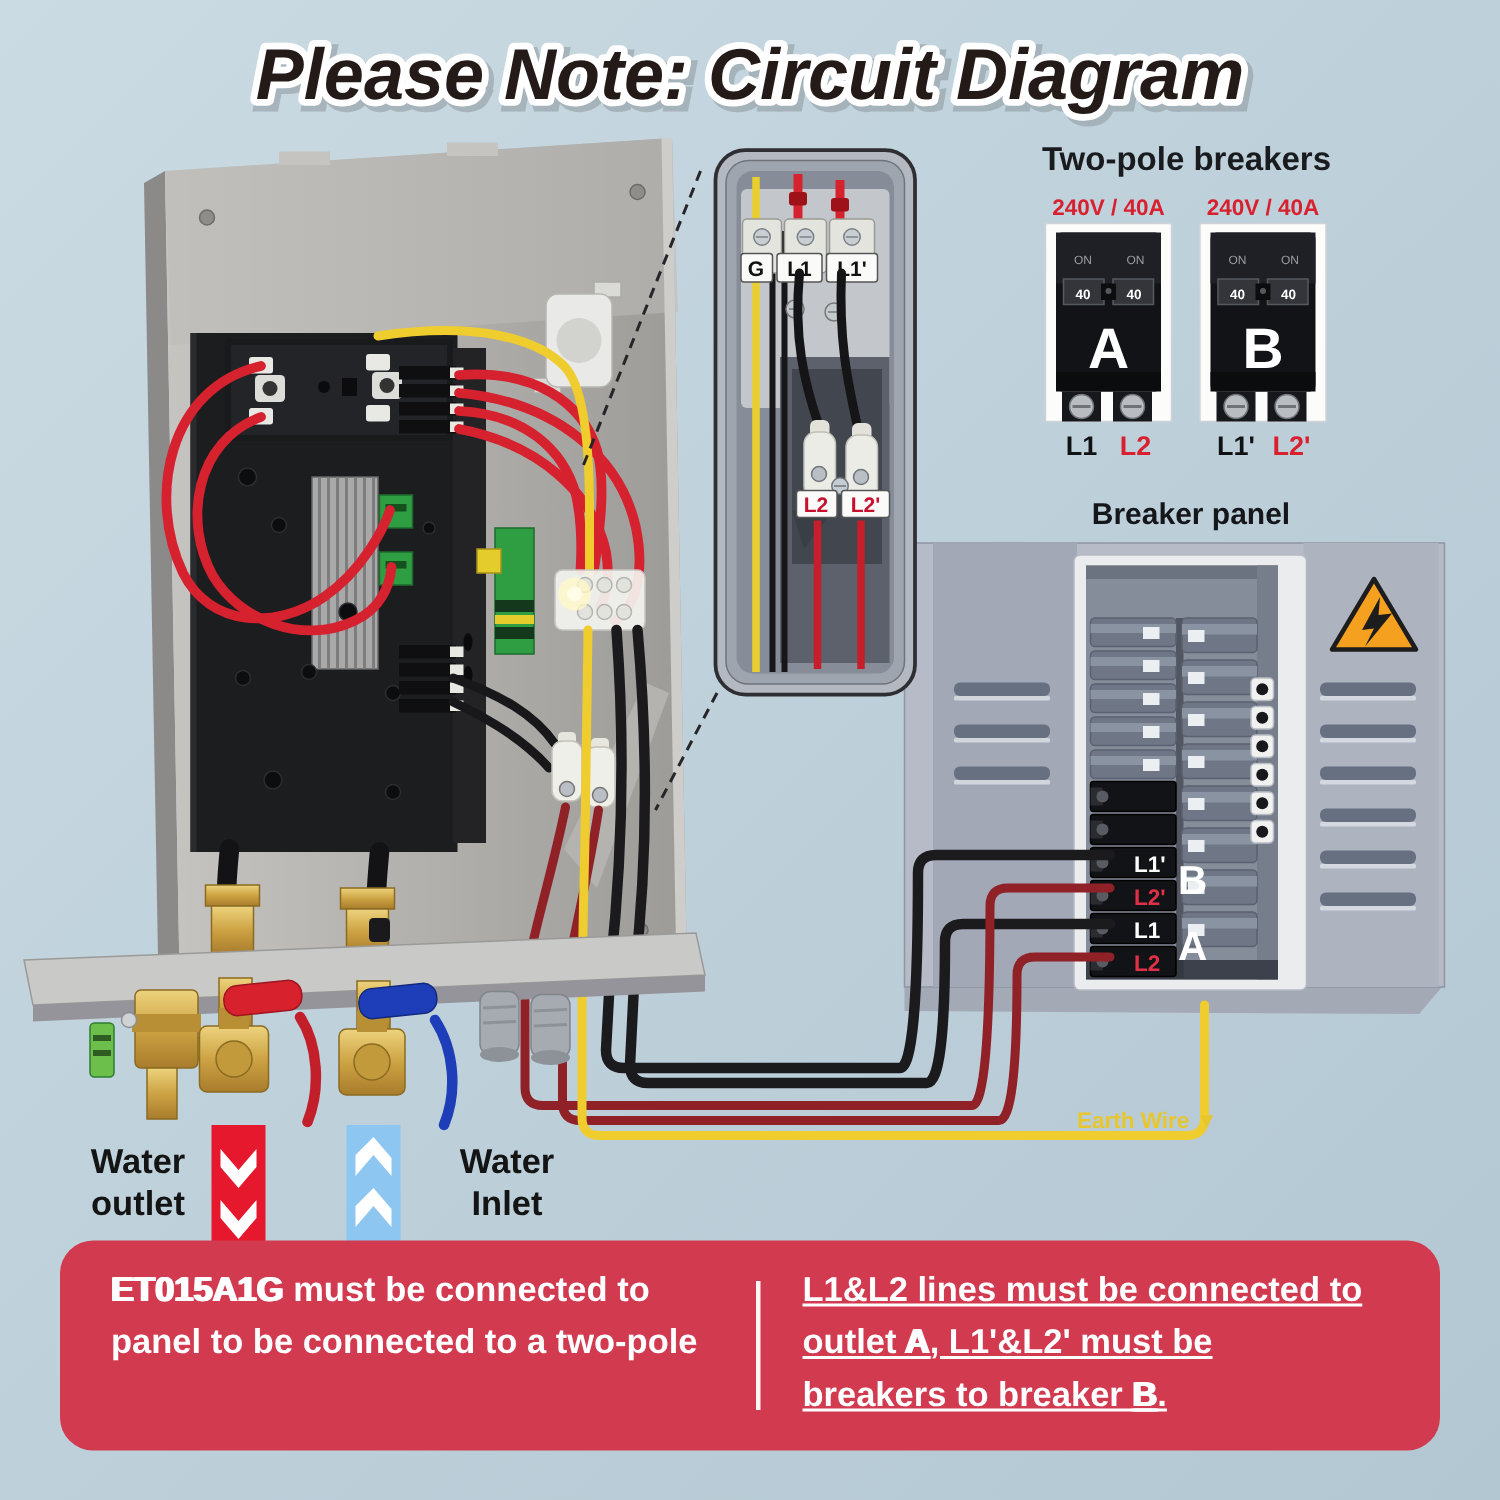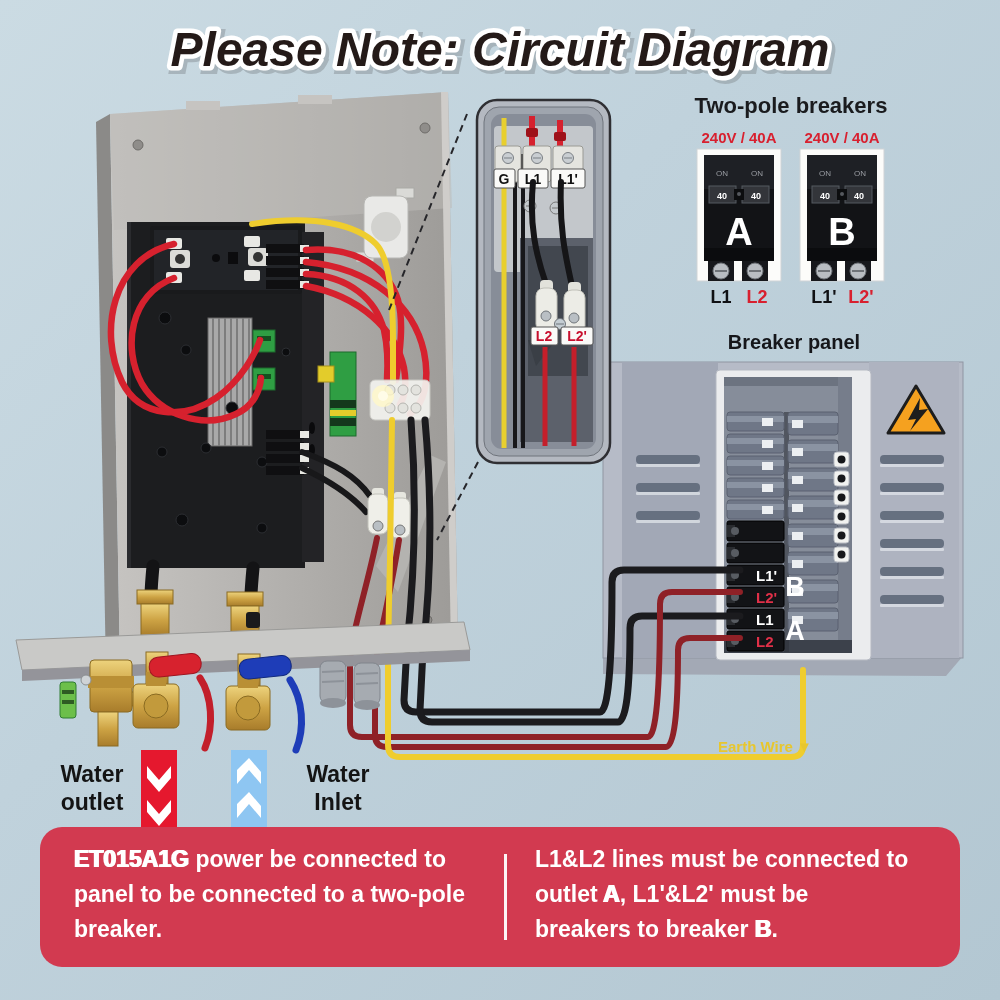--- a/index.html
+++ b/index.html
@@ -10,21 +10,21 @@
   }
   .stage{position:absolute;left:0;top:0;width:1000px;height:1000px;}
   svg text{font-family:"Liberation Sans",sans-serif;}
   .note-box{
     position:absolute;left:40px;top:827px;width:920px;height:140px;
     background:#d23a50;border-radius:22px;color:#fff;font-weight:bold;
     display:flex;box-sizing:border-box;
   }
   .note-col{padding-top:15px;font-size:23px;line-height:35px;white-space:nowrap;}
   .note-col.left{padding-left:34px;width:430px;}
-  .note-col.right{padding-left:28px;}
+  .note-col.right{padding-left:28px;text-decoration:underline;}
   .note-divider{width:3px;height:86px;background:#ffffff;margin-top:27px;opacity:.95;flex:none;}
   .xb{text-shadow:.8px 0 currentColor,-.8px 0 currentColor;}
 </style>
 </head>
 <body>
 
 <div class="stage">
 <svg width="1000" height="1000" viewBox="0 0 1000 1000">
   <defs>
     <linearGradient id="metal" x1="0" y1="0" x2="1" y2="0">
@@ -515,23 +515,22 @@
           <line x1="852" y1="271" x2="864" y2="271" stroke="#6f7378" stroke-width="2"></line>
       <text x="824" y="303" text-anchor="middle" font-size="18" font-weight="bold" fill="#101114">L1'</text>
       <text x="861" y="303" text-anchor="middle" font-size="18" font-weight="bold" fill="#d8202f">L2'</text>
     </g>
   </g>
 </svg>
 </div>
 
 <div class="note-box">
   <div class="note-col left">
-    <div><span class="xb">ET015A1G</span><span> power be connected to</span></div>
+    <div><span class="xb">ET015A1G</span><span> must be connected to</span></div>
     <div><span>panel to be connected to a two-pole</span></div>
-    <div><span>breaker.</span></div>
   </div>
   <div class="note-divider"></div>
   <div class="note-col right">
     <div><span>L1&amp;L2 lines must be connected to</span></div>
     <div><span>outlet </span><span class="xb">A</span><span>, L1'&amp;L2'  must be</span></div>
     <div><span>breakers to breaker </span><span class="xb">B</span><span>.</span></div>
   </div>
 </div>
 
 </body></html>

